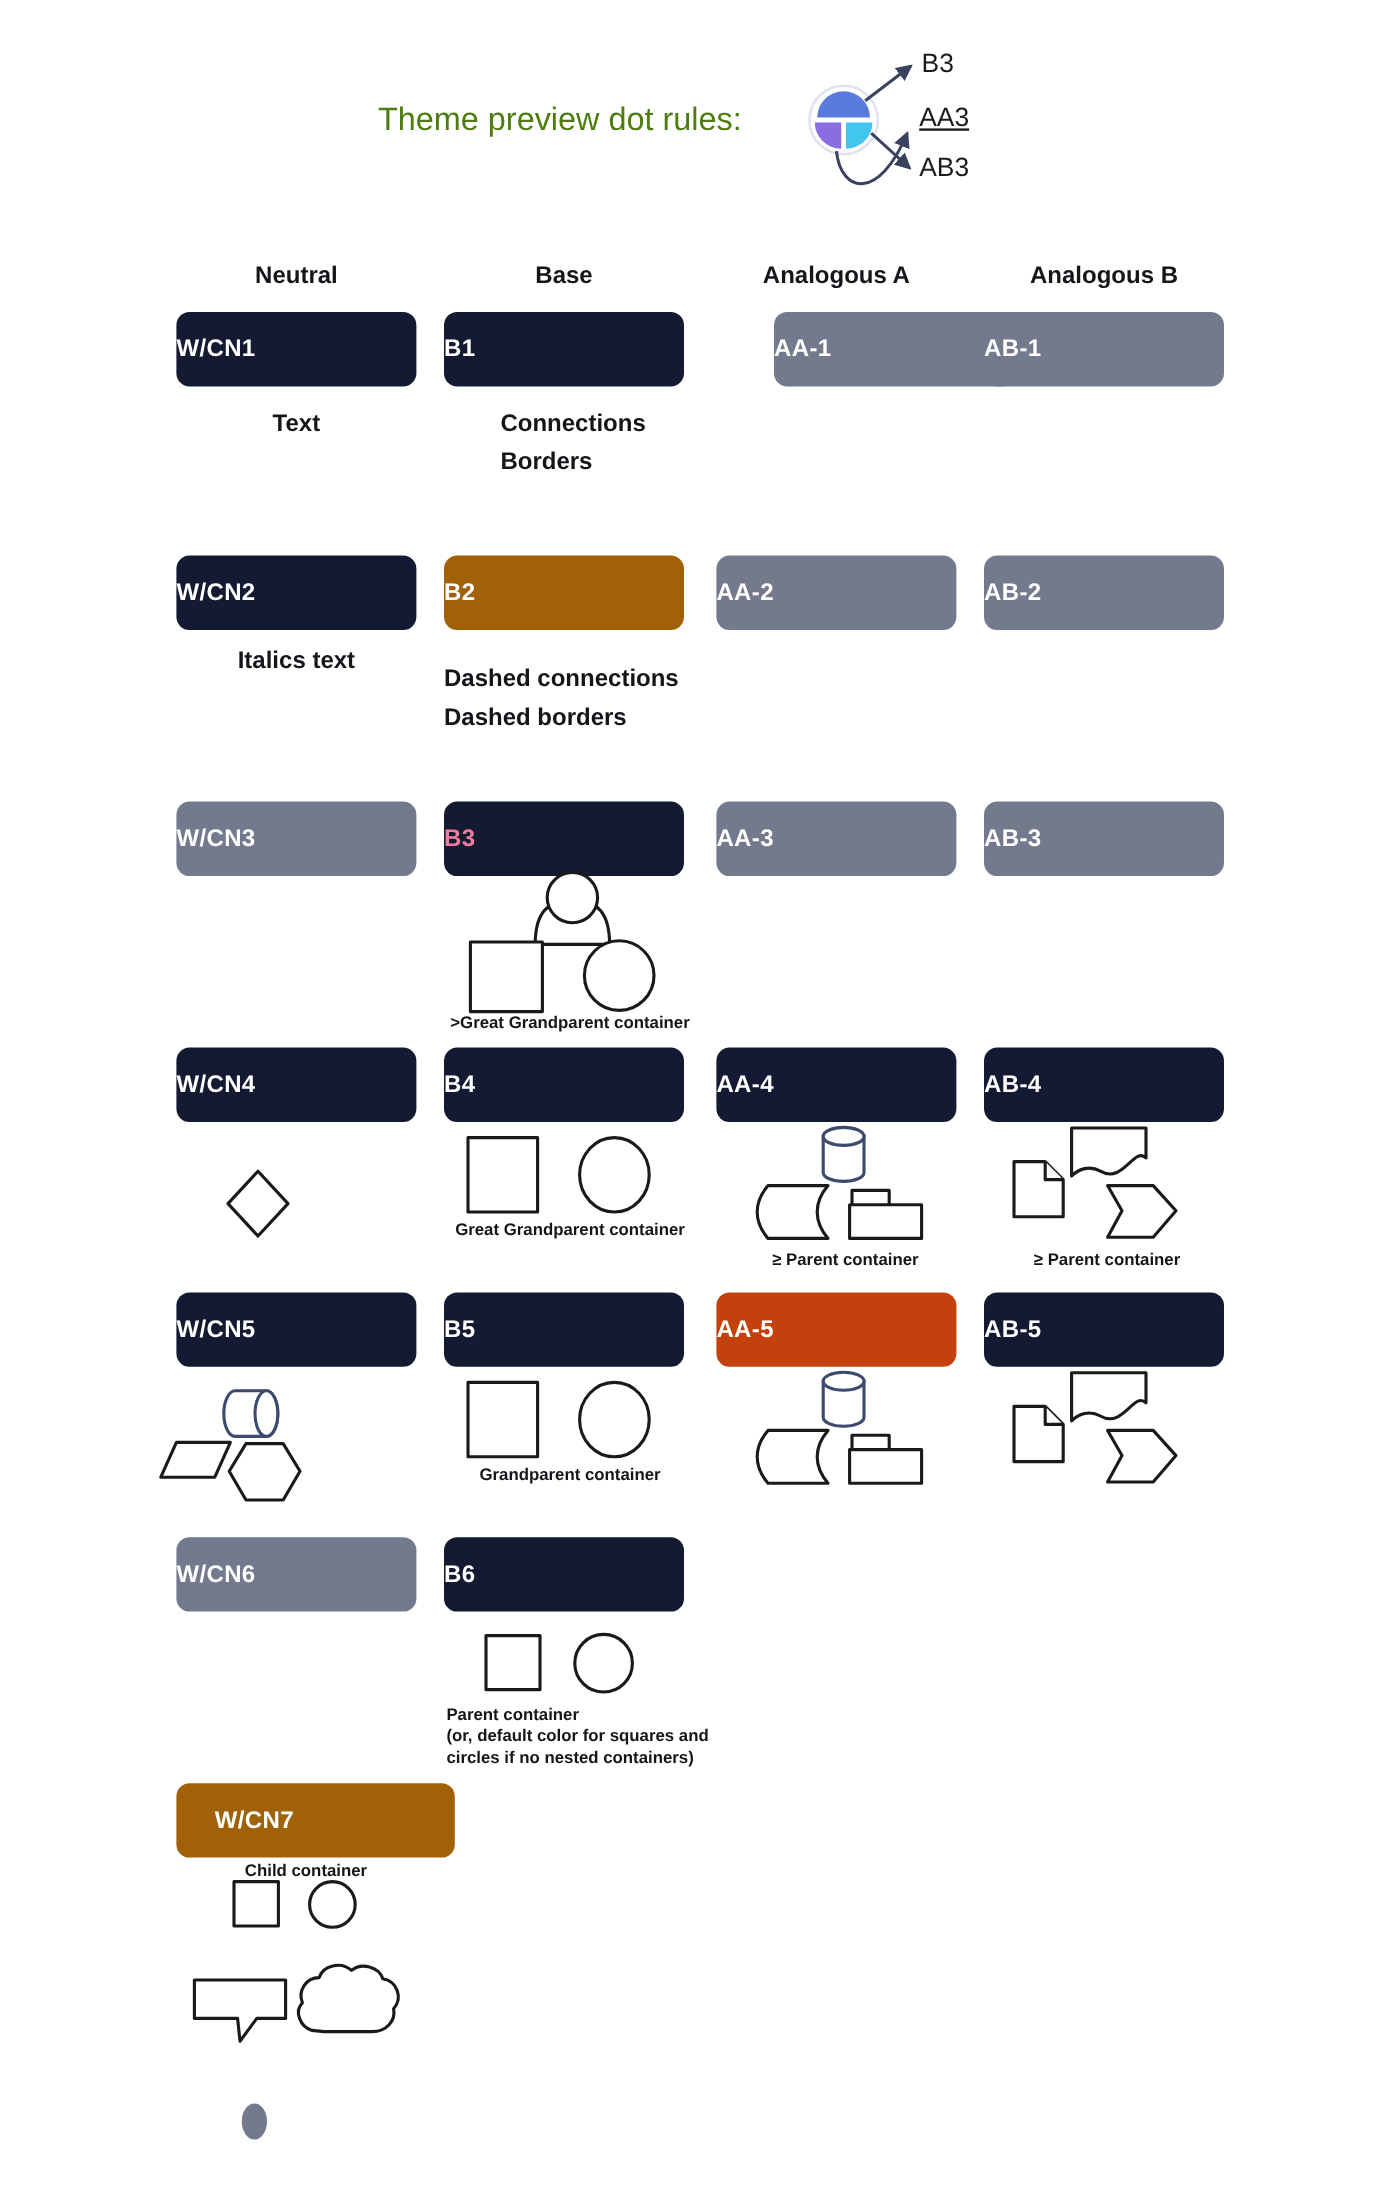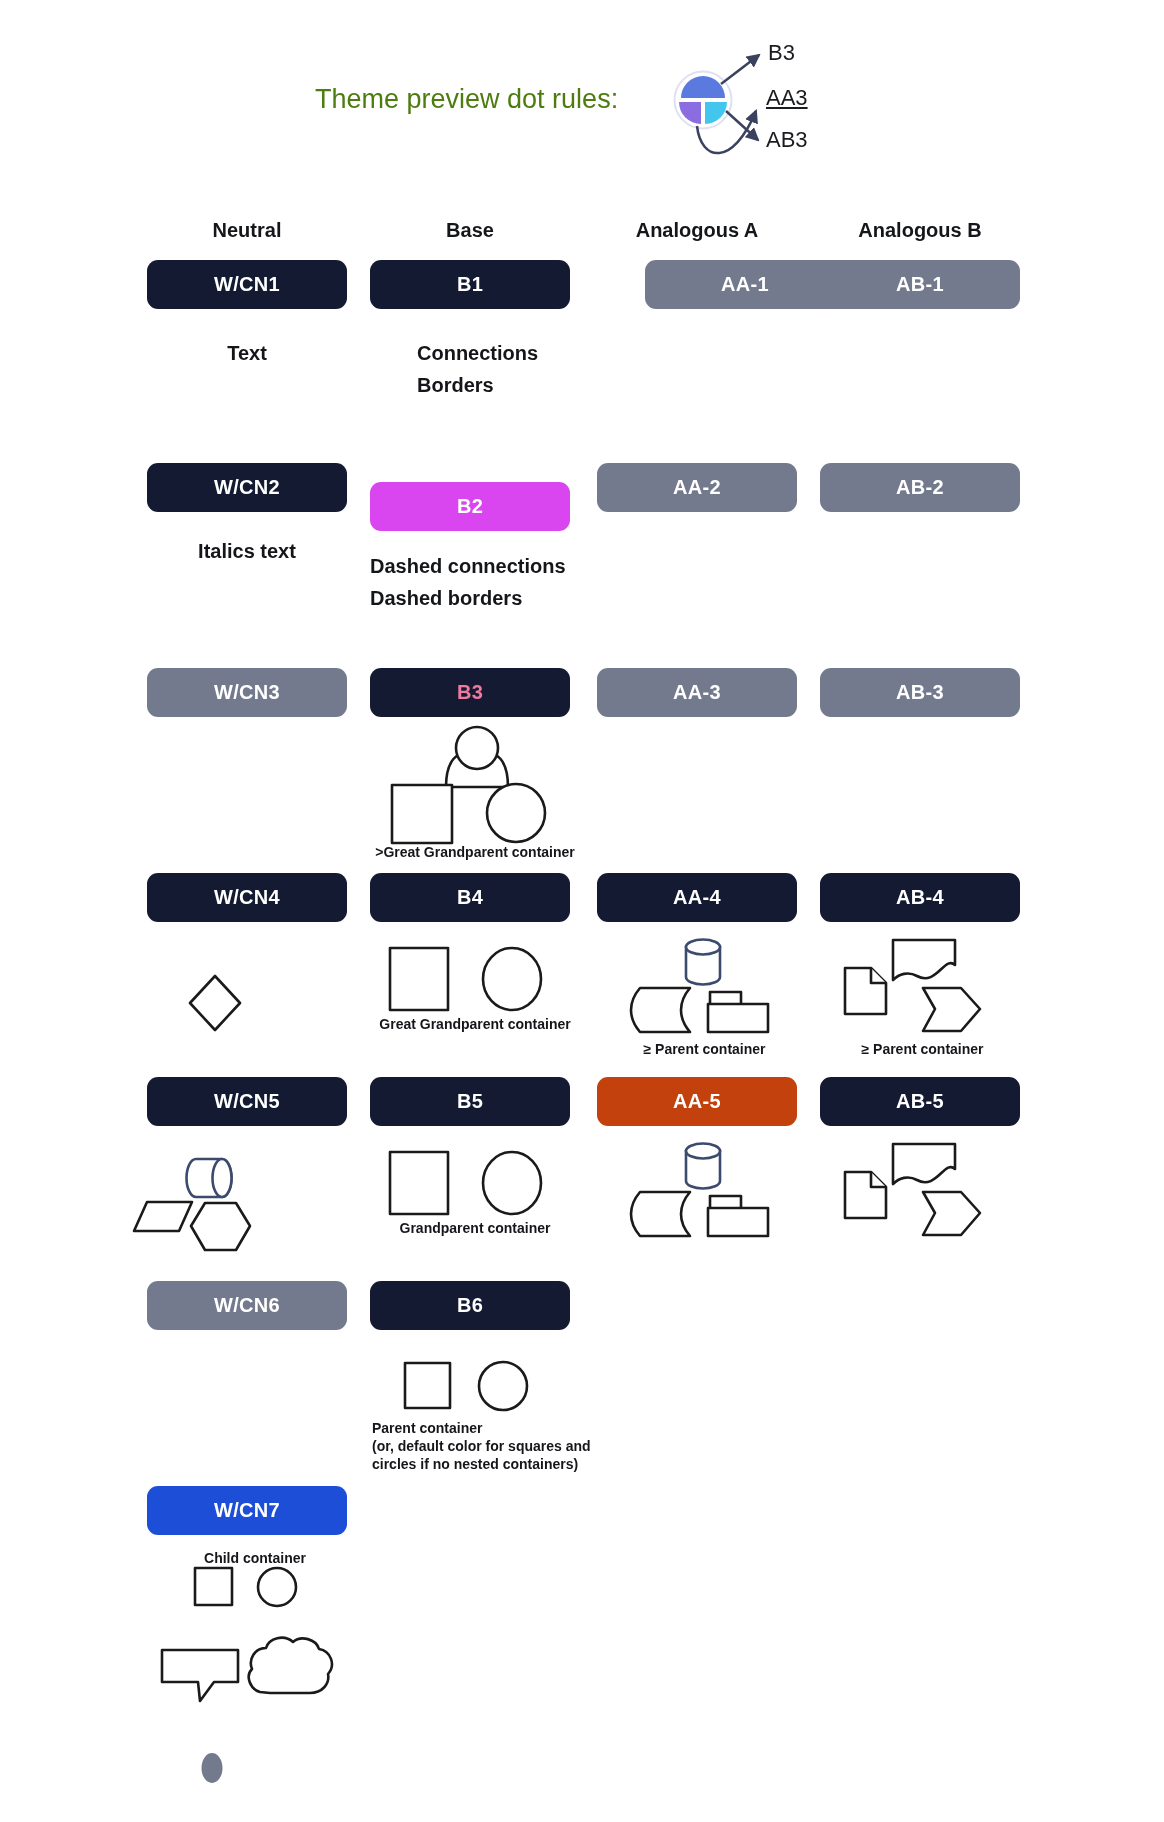--- a/index.html
+++ b/index.html
@@ -5,22 +5,22 @@
   html,body{margin:0;padding:0;background:#ffffff;}
   .canvas{
     position:relative;width:1164px;height:1822px;background:#ffffff;overflow:hidden;
     font-family:"Liberation Sans",sans-serif;color:#15161a;
   }
   .abs{position:absolute;}
   .title{font-size:27px;font-weight:400;color:#4d7c0f;white-space:nowrap;}
   .dot-label{font-size:22px;font-weight:400;color:#1b1c20;white-space:nowrap;}
   .col-header{width:200px;text-align:center;font-size:20px;font-weight:700;color:#15161a;}
   .sw{
-    position:absolute;width:200px;height:49px;border-radius:11px;
-    display:flex;align-items:center;justify-content:center;
+    position:absolute;width:200px;height:62px;border-radius:11px;
+    display:flex;align-items:center;
   }
   .sw-label{font-size:20px;font-weight:700;color:#ffffff;letter-spacing:.3px;}
   .c1{left:147px}.c2{left:370px}.c3{left:597px}.c4{left:820px}
   .r1{top:260px}.r2{top:463px}.r3{top:668px}.r4{top:873px}.r5{top:1077px}.r6{top:1281px}.r7{top:1486px}
   .cap-lg{font-size:20px;font-weight:700;color:#15161a;white-space:nowrap;}
   .cap-lg.ctr{width:200px;text-align:center;}
   .cap-sm{font-size:14px;font-weight:700;color:#15161a;white-space:nowrap;}
   .cap-sm.ctr{text-align:center;}
   .legend-text{font-size:19px;font-weight:700;color:#111216;white-space:nowrap;}
   svg.overlay{position:absolute;left:0;top:0;z-index:6;pointer-events:none;}
@@ -56,21 +56,21 @@
     <div class="sw c3 r1" style="background-color: rgb(116, 122, 142); margin-left: 48px;">
         <span class="sw-label">AA-1</span>
       </div>
     <div class="sw c4 r1" style="background-color: rgb(116, 122, 142);">
         <span class="sw-label">AB-1</span>
       </div>
 
     <div class="sw c1 r2" style="background-color: rgb(19, 26, 49);">
         <span class="sw-label">W/CN2</span>
       </div>
-    <div class="sw c2 r2" style="background-color: #d946ef; margin-top: 19px;">
+    <div class="sw c2 r2" style="background-color: #a16207;">
         <span class="sw-label">B2</span>
       </div>
     <div class="sw c3 r2" style="background-color: rgb(116, 122, 142);">
         <span class="sw-label">AA-2</span>
       </div>
     <div class="sw c4 r2" style="background-color: rgb(116, 122, 142);">
         <span class="sw-label">AB-2</span>
       </div>
 
     <div class="sw c1 r3" style="background-color: rgb(116, 122, 142);">
@@ -112,21 +112,21 @@
         <span class="sw-label">AB-5</span>
       </div>
 
     <div class="sw c1 r6" style="background-color: rgb(116, 122, 142);">
         <span class="sw-label">W/CN6</span>
       </div>
     <div class="sw c2 r6" style="background-color: rgb(19, 26, 49);">
         <span class="sw-label">B6</span>
       </div>
 
-    <div class="sw c1 r7" style="background-color: #1d4ed8;">
+    <div class="sw c1 r7" style="background-color: #a16207; padding-left: 32px;">
         <span class="sw-label">W/CN7</span>
       </div>
   </div>
 
   <div class="abs cap-lg ctr" style="left:147px;top:342px;">Text</div>
   <div class="abs cap-lg" style="left:417px;top:342px;">Connections</div>
   <div class="abs cap-lg" style="left:417px;top:374px;">Borders</div>
   <div class="abs cap-lg ctr" style="left:147px;top:540px;">Italics text</div>
   <div class="abs cap-lg" style="left:370px;top:555px;">Dashed connections</div>
   <div class="abs cap-lg" style="left:370px;top:587px;">Dashed borders</div>

